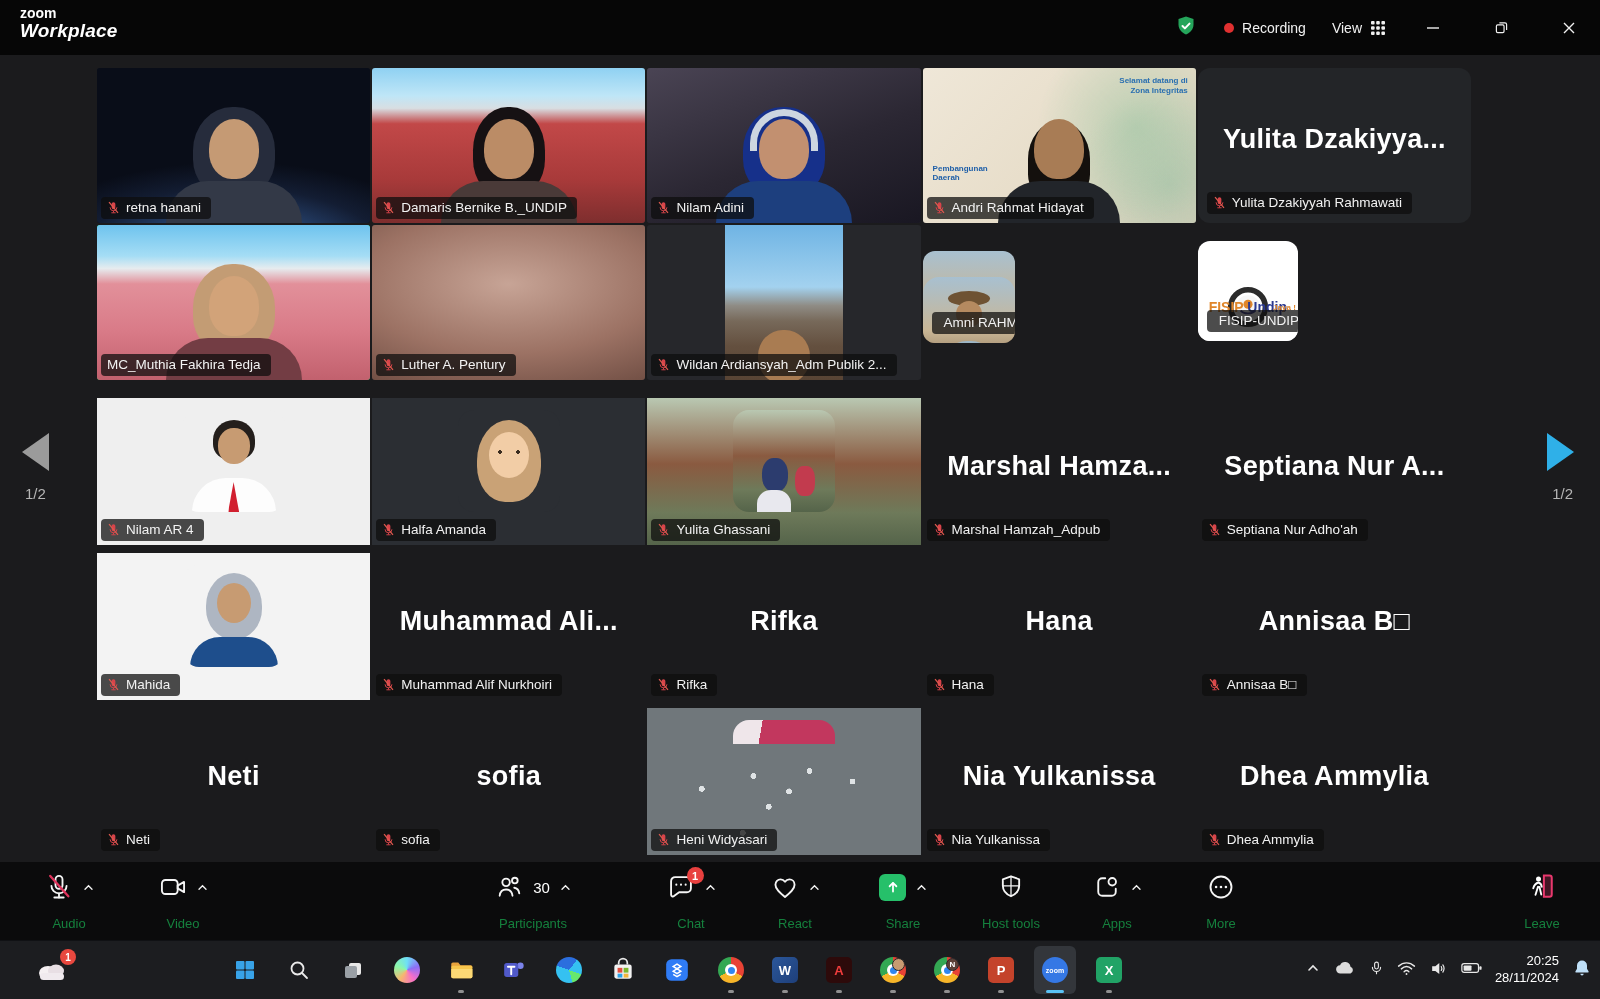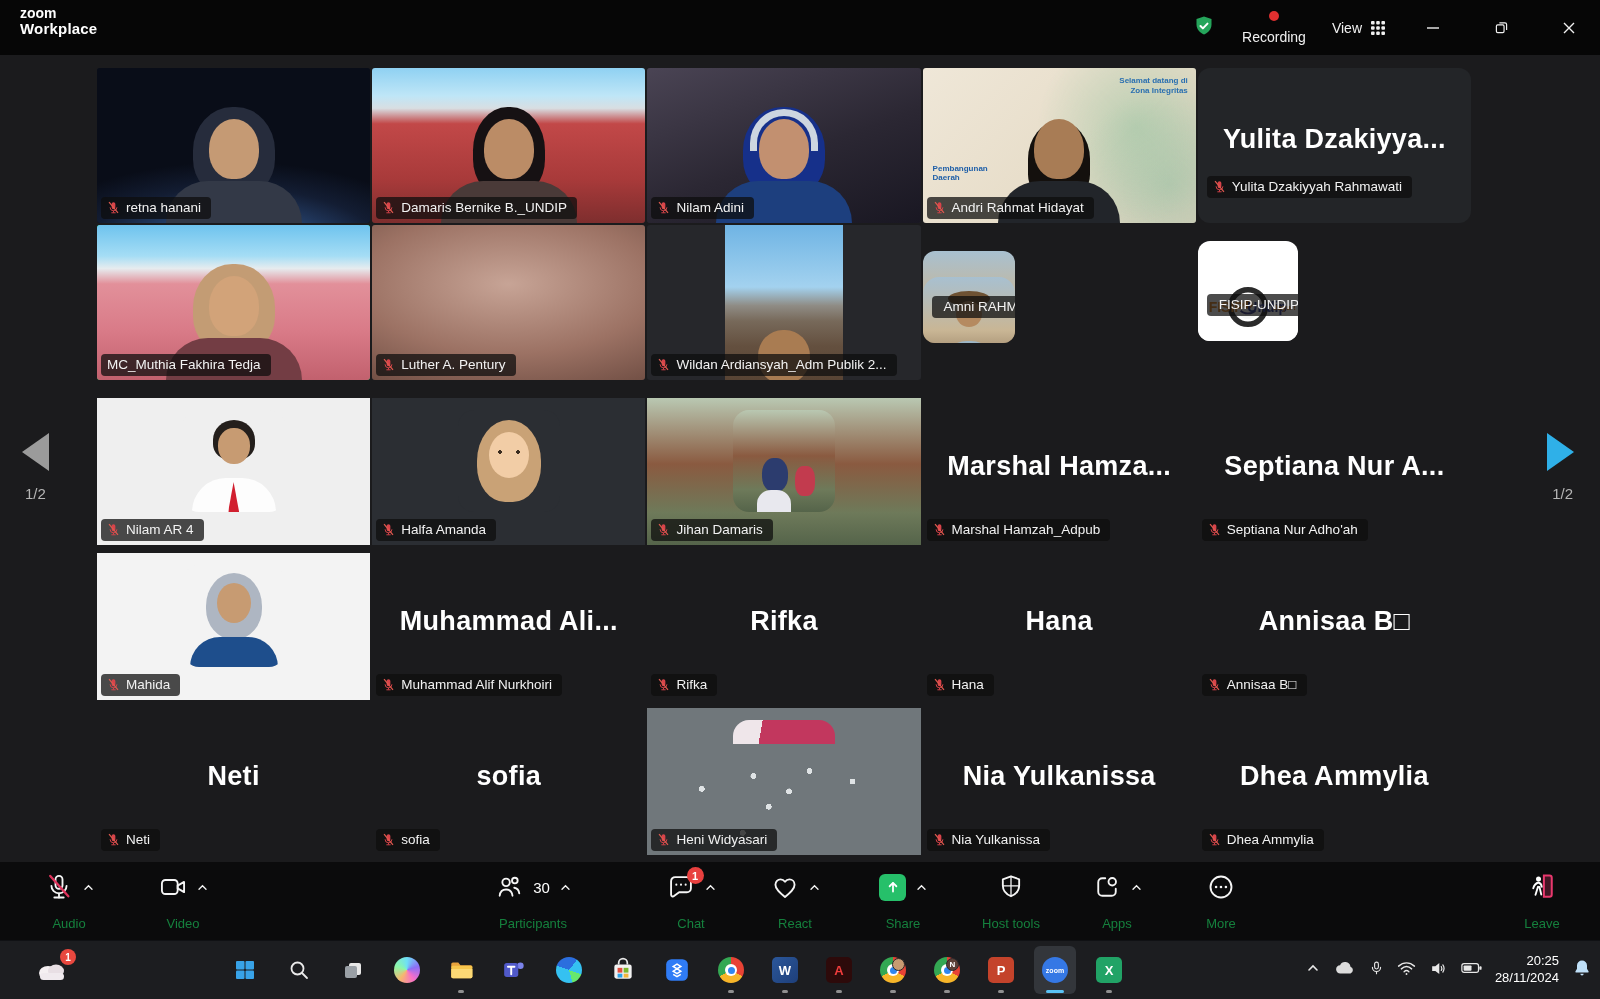--- a/index.html
+++ b/index.html
@@ -3,23 +3,23 @@
 <meta charset="utf-8">
 <style>
   html,body{margin:0;padding:0;background:#000;}
   *{box-sizing:border-box;font-family:"Liberation Sans",sans-serif;}
   .screen{position:relative;width:1600px;height:999px;background:#000;overflow:hidden;}
 
   
   .titlebar{position:absolute;left:0;top:0;width:100%;height:55px;background:#060606;}
   .logo{position:absolute;left:20px;top:6px;color:#fff;line-height:1.05;}
   .logo .l1{font-size:14px;font-weight:700;}
-  .logo .l2{font-size:15px;font-weight:600;letter-spacing:.2px;}
+  .logo .l2{font-size:19px;font-weight:600;letter-spacing:.2px;font-style:italic;}
   .tb-right{position:absolute;right:10px;top:0;height:55px;display:flex;align-items:center;gap:26px;}
-  .rec{display:flex;align-items:center;gap:8px;color:#f0f0f0;font-size:14px;flex-direction:column;}
+  .rec{display:flex;align-items:center;gap:8px;color:#f0f0f0;font-size:14px;}
   .rec-dot{width:10px;height:10px;border-radius:50%;background:#e03030;}
   .view-btn{display:flex;align-items:center;gap:8px;color:#f0f0f0;font-size:14px;}
   .winbtn{width:42px;height:55px;display:flex;align-items:center;justify-content:center;}
   .winbtn:first-of-type{margin-left:24px;}
 
   
   .stage{position:absolute;left:0;top:55px;width:1600px;height:807px;background:#1b1b1d;}
   .nav-left{position:absolute;left:22px;top:378px;width:0;height:0;border-top:19px solid transparent;border-bottom:19px solid transparent;border-right:27px solid #9b9b9b;}
   .nav-right{position:absolute;right:26px;top:378px;width:0;height:0;border-top:19px solid transparent;border-bottom:19px solid transparent;border-left:27px solid #2fb0e8;}
   .page-ind{position:absolute;color:#b5b5b5;font-size:15px;}
@@ -33,21 +33,21 @@
   .row-3{top:330px;height:147px;}
   .row-4{top:485px;height:147px;}
   .row-5{top:640px;height:147px;}
 
   .tile{position:relative;overflow:hidden;}
   .tile .visual{position:absolute;inset:0;}
   .k-video{background:#26262a;border-radius:3px;}
   .tile.active{box-shadow:inset 0 0 0 3px #1ad45e;border-radius:3px;}
   .boxed{background:#232528;border-radius:12px;}
   .label{position:absolute;left:4px;bottom:4px;display:flex;align-items:center;gap:6px;background:rgba(14,14,14,.74);padding:3px 10px 4px 6px;border-radius:4px;font-size:13.5px;color:#f2f2f2;white-space:nowrap;z-index:3;max-width:96%;}
-  .boxed .label{left:9px;bottom:25px;}
+  .boxed .label{left:9px;bottom:9px;}
   .big{position:absolute;left:50%;top:46%;transform:translate(-50%,-50%);font-size:27px;font-weight:700;color:#fff;white-space:nowrap;z-index:2;letter-spacing:.3px;}
 
   
   .v-space .visual{background:radial-gradient(95% 70% at 50% 118%,#4a79c4 0%,#27436f 32%,#131d33 58%,#090d18 82%),#090d18;}
   .v-campus-red .visual{background:linear-gradient(180deg,#8fd1f2 0%,#bfe6f7 18%,#d8dee2 26%,#c24848 36%,#a83a3a 72%,#7e2e2e 100%);}
   .v-dark .visual{background:linear-gradient(160deg,#4a4454 0%,#2b2733 55%,#191722 100%);}
   .v-office .visual{background:radial-gradient(circle at 78% 38%,rgba(150,195,160,.55),transparent 42%),radial-gradient(circle at 90% 75%,rgba(120,180,150,.4),transparent 35%),linear-gradient(135deg,#efe7d8 0%,#e7ddc9 55%,#ddd2bd 100%);}
   .v-campus-pink .visual{background:linear-gradient(180deg,#6ec3ee 0%,#a5ddf5 20%,#e6ecef 28%,#e2909a 38%,#d97b88 68%,#c2616e 100%);}
   .v-blur .visual{background:radial-gradient(120% 100% at 50% 38%,#c7a496 0%,#9c7264 45%,#6b4a40 80%,#553830 100%);}
   .v-strip{background:#26272b;border-radius:3px;}
@@ -434,21 +434,21 @@
               </div>
             </div>
 
     <div class="label">
       <svg class="mic" width="13" height="13" viewBox="0 0 16 16">
                 <path d="M8 1.5c1.3 0 2.3 1 2.3 2.3v4a2.3 2.3 0 0 1-4.6 0v-4C5.7 2.5 6.7 1.5 8 1.5z" fill="#d8434a"></path>
                 <path d="M3.8 7.8a4.2 4.2 0 0 0 8.4 0" fill="none" stroke="#d8434a" stroke-width="1.2"></path>
                 <path d="M8 12v2.2M5.4 14.5h5.2" stroke="#d8434a" stroke-width="1.2"></path>
                 <path d="M2.5 1.5l11 13" stroke="#e05a4f" stroke-width="1.5"></path>
               </svg>
-      <span class="ltxt">Jihan Damaris</span>
+      <span class="ltxt">Yulita Ghassani</span>
     </div>
   </div>
           <div class="tile k-name">
     <div class="visual"></div>
     <div class="big">Marshal Hamza...</div>
     <div class="label">
       <svg class="mic" width="13" height="13" viewBox="0 0 16 16">
                 <path d="M8 1.5c1.3 0 2.3 1 2.3 2.3v4a2.3 2.3 0 0 1-4.6 0v-4C5.7 2.5 6.7 1.5 8 1.5z" fill="#d8434a"></path>
                 <path d="M3.8 7.8a4.2 4.2 0 0 0 8.4 0" fill="none" stroke="#d8434a" stroke-width="1.2"></path>
                 <path d="M8 12v2.2M5.4 14.5h5.2" stroke="#d8434a" stroke-width="1.2"></path>

